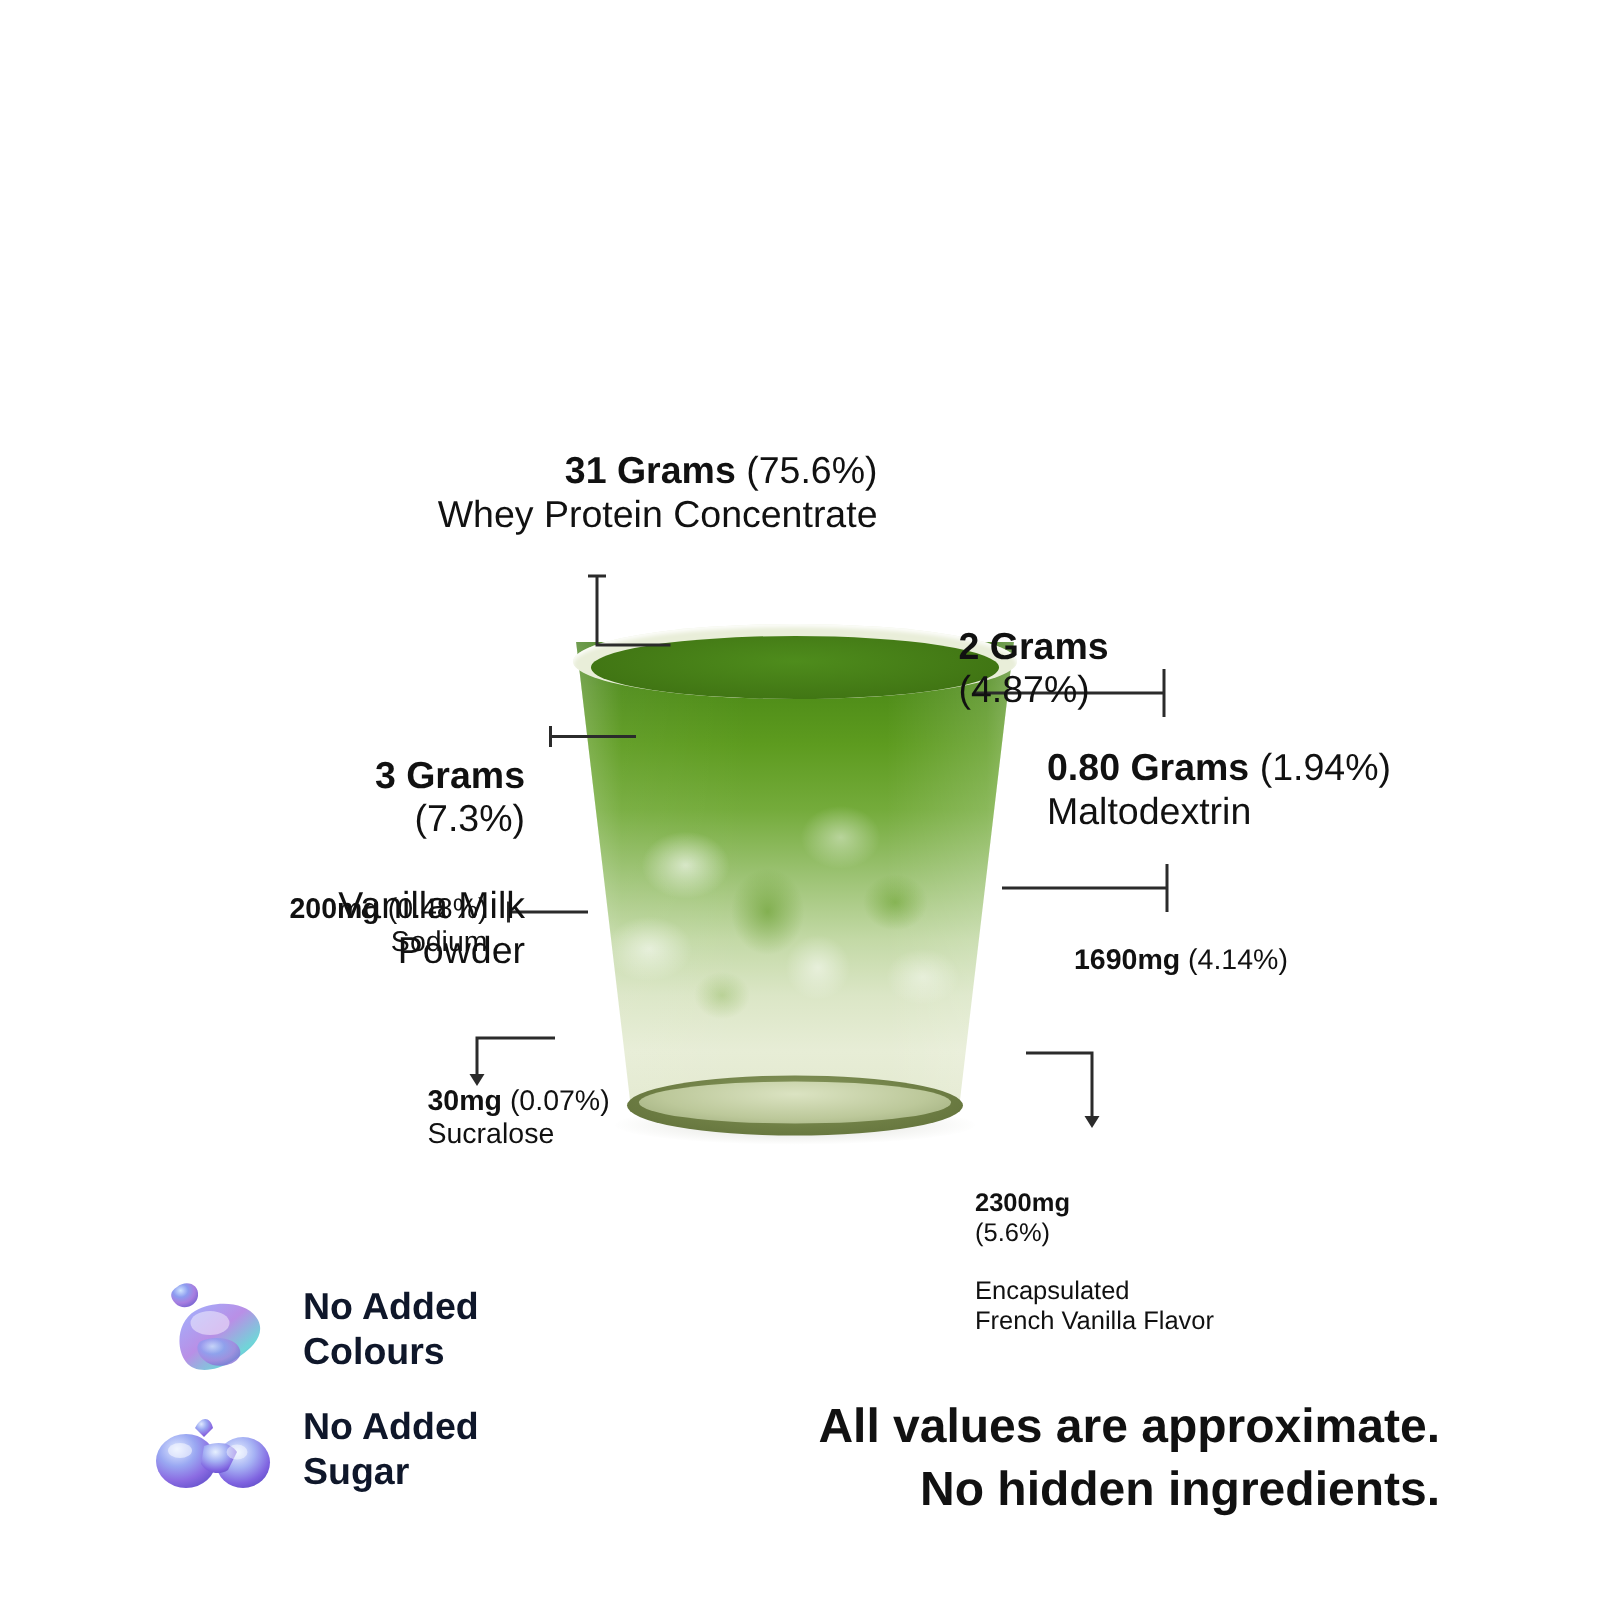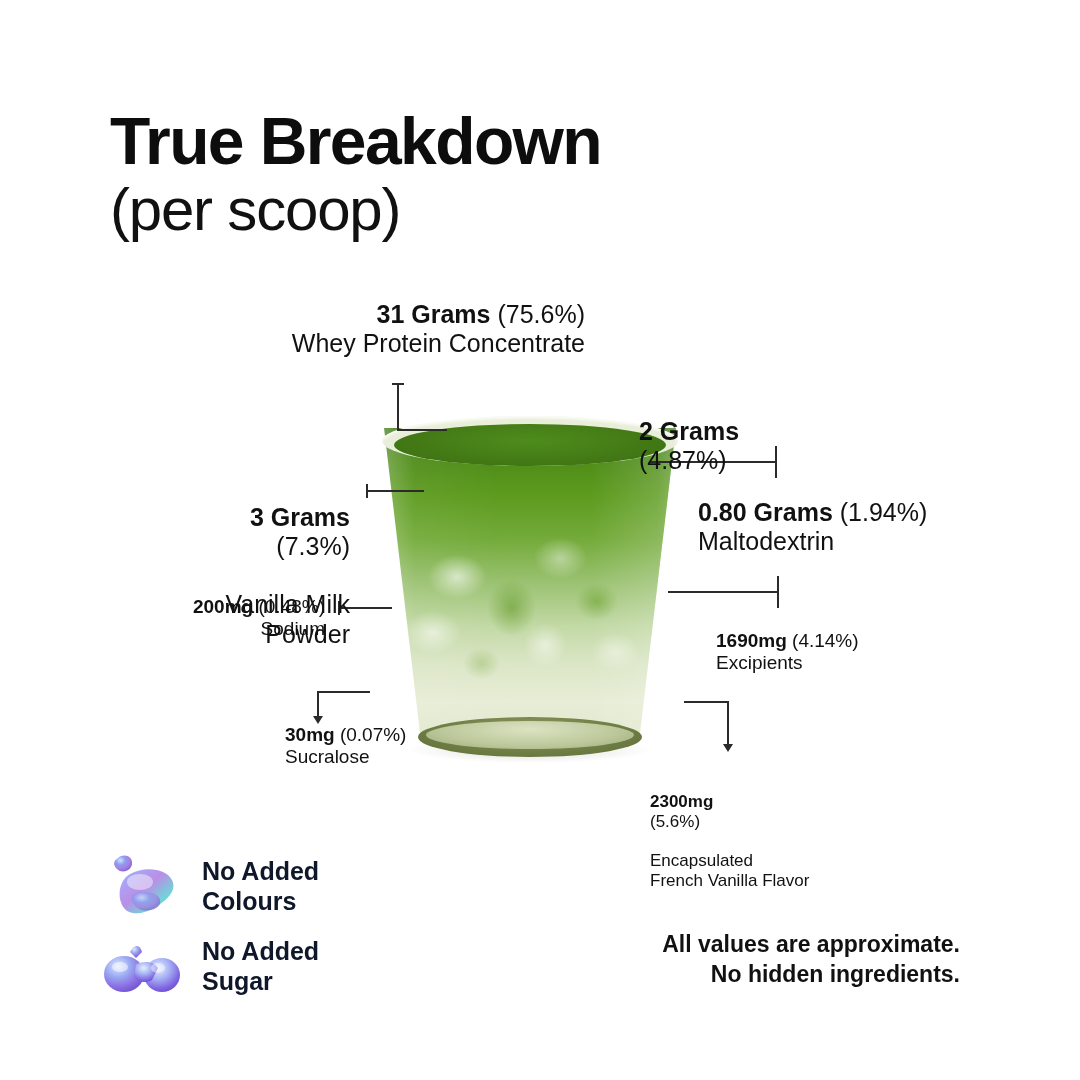--- a/index.html
+++ b/index.html
@@ -203,36 +203,32 @@
     color: #0f172a;
     margin-left: 16px;
     white-space: pre-line;
   }
 
   .footnote {
     position: absolute;
     right: 120px;
     top: 930px;
     text-align: right;
-    font-size: 23px;
+    font-size: 32px;
     font-weight: 700;
     line-height: 1.3;
     color: #111111;
     white-space: pre-line;
   }
 </style>
 </head>
 <body>
 
 <div class="stage">
 
-  <div class="title-block">
-    <div class="title-line1">True Breakdown</div>
-    <div class="title-line2">(per scoop)</div>
-  </div>
 
   <div class="glass-wrap">
     <div class="glass-body"></div>
     <div class="glass-mottle"></div>
     <div class="glass-sheen"></div>
     <div class="glass-rim"></div>
     <div class="glass-liquid-top"></div>
     <div class="glass-shadow"></div>
     <div class="glass-base"></div>
     <div class="glass-base-inner"></div>
@@ -304,21 +300,20 @@
       <span class="pct">(0.48%)</span>
     </div>
     <div class="name">Sodium</div>
   </div>
 
   <div class="callout size-sm align-left" style="left:716px; top:630px; width:260px;">
     <div>
       <span class="amt">1690mg</span>
       <span class="pct">(4.14%)</span>
     </div>
-    <div class="name">Excipients</div>
   </div>
 
   <div class="callout size-sm align-left" style="left:256px; top:724px; width:200px;margin-left:29px;">
     <div>
       <span class="amt">30mg</span>
       <span class="pct">(0.07%)</span>
     </div>
     <div class="name">Sucralose</div>
   </div>
 

